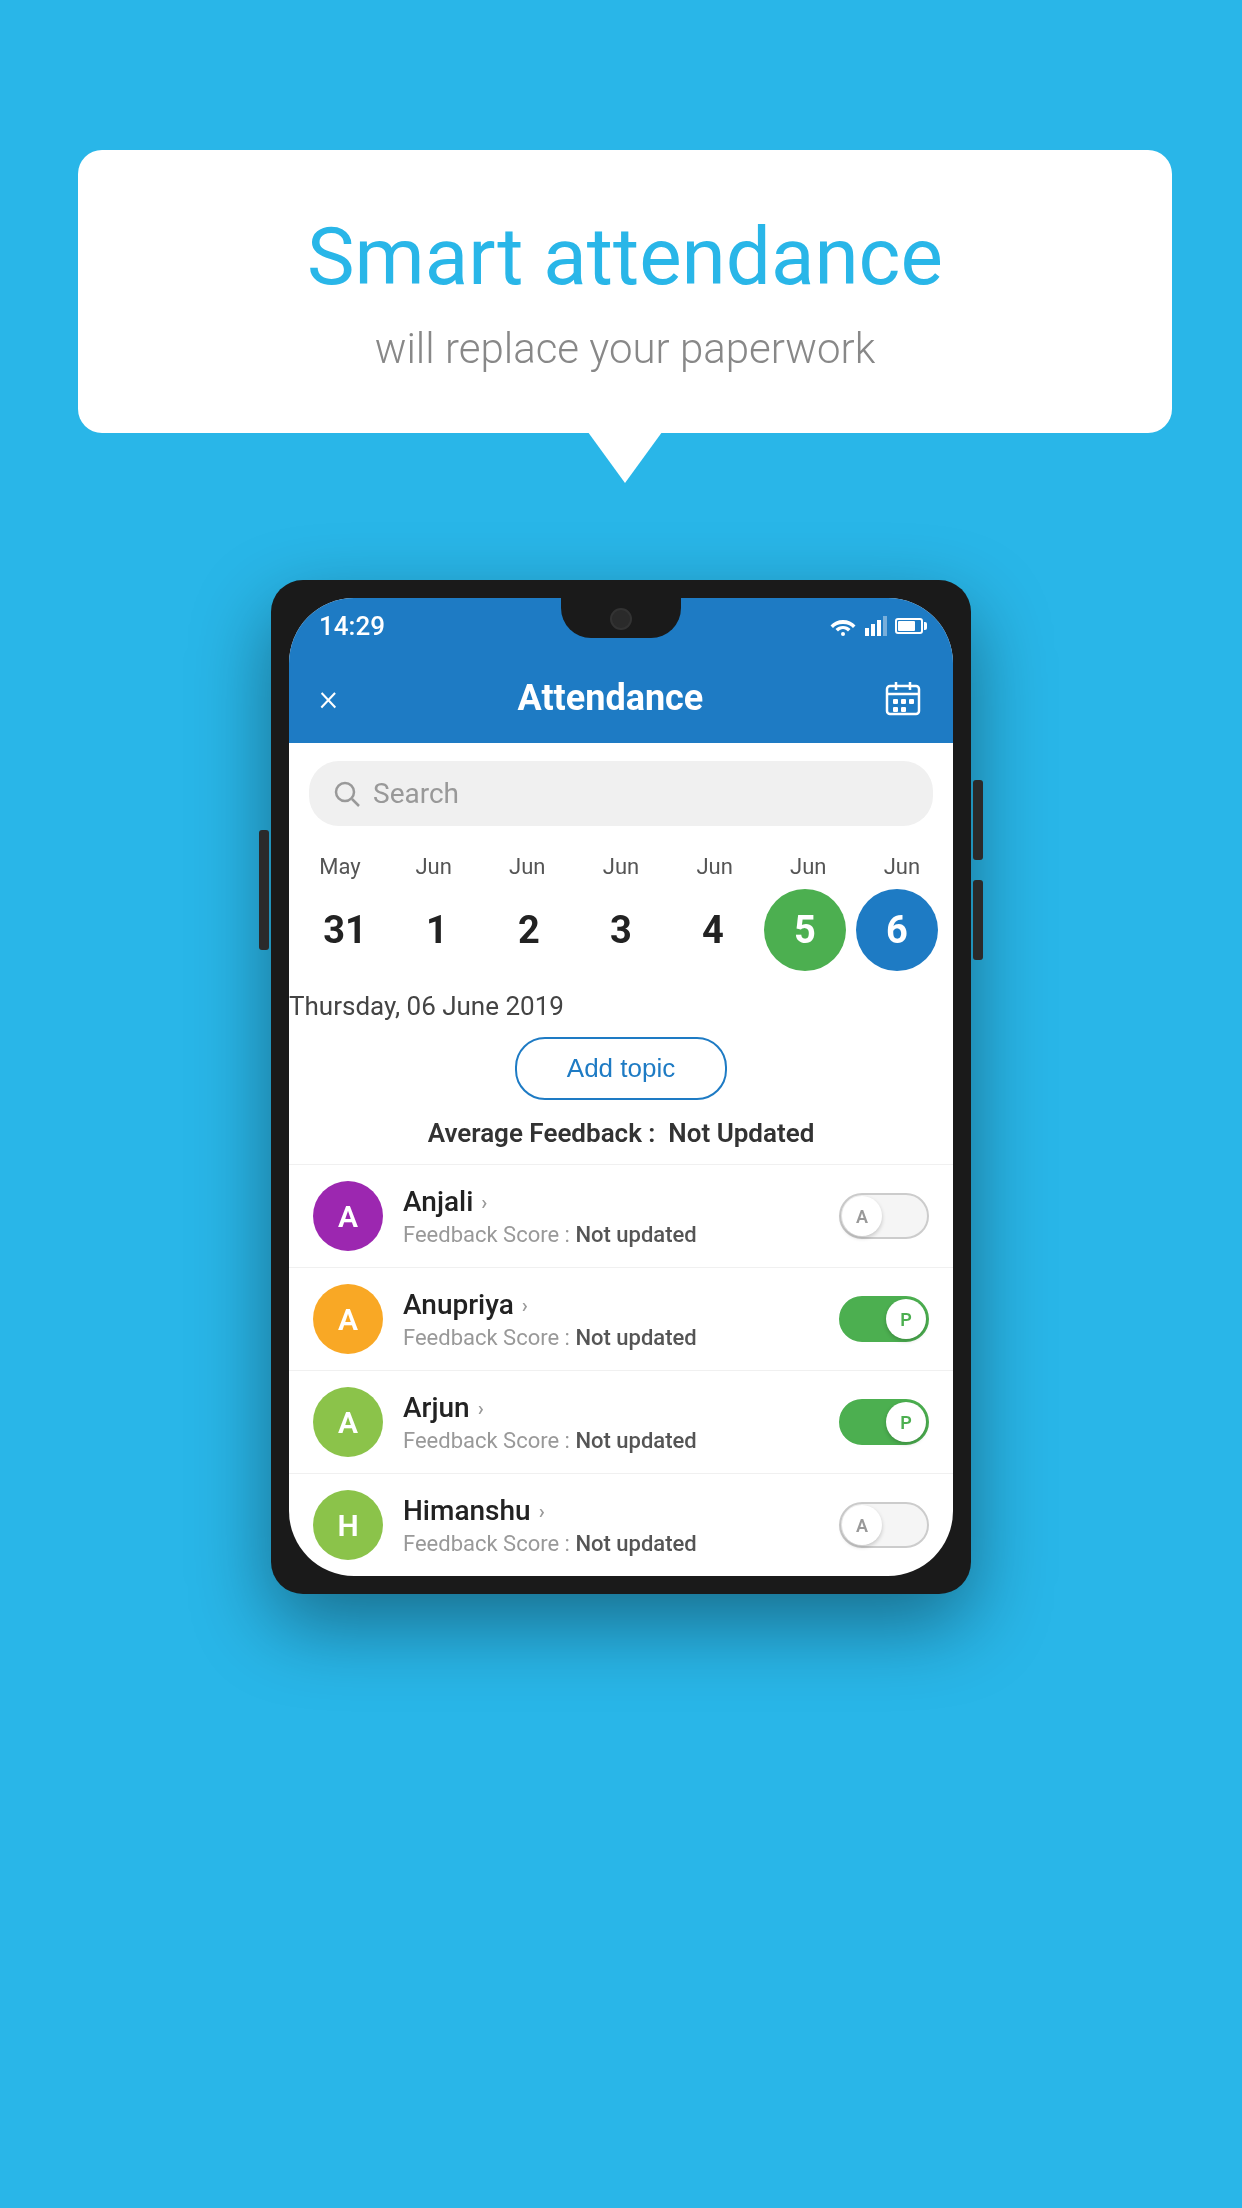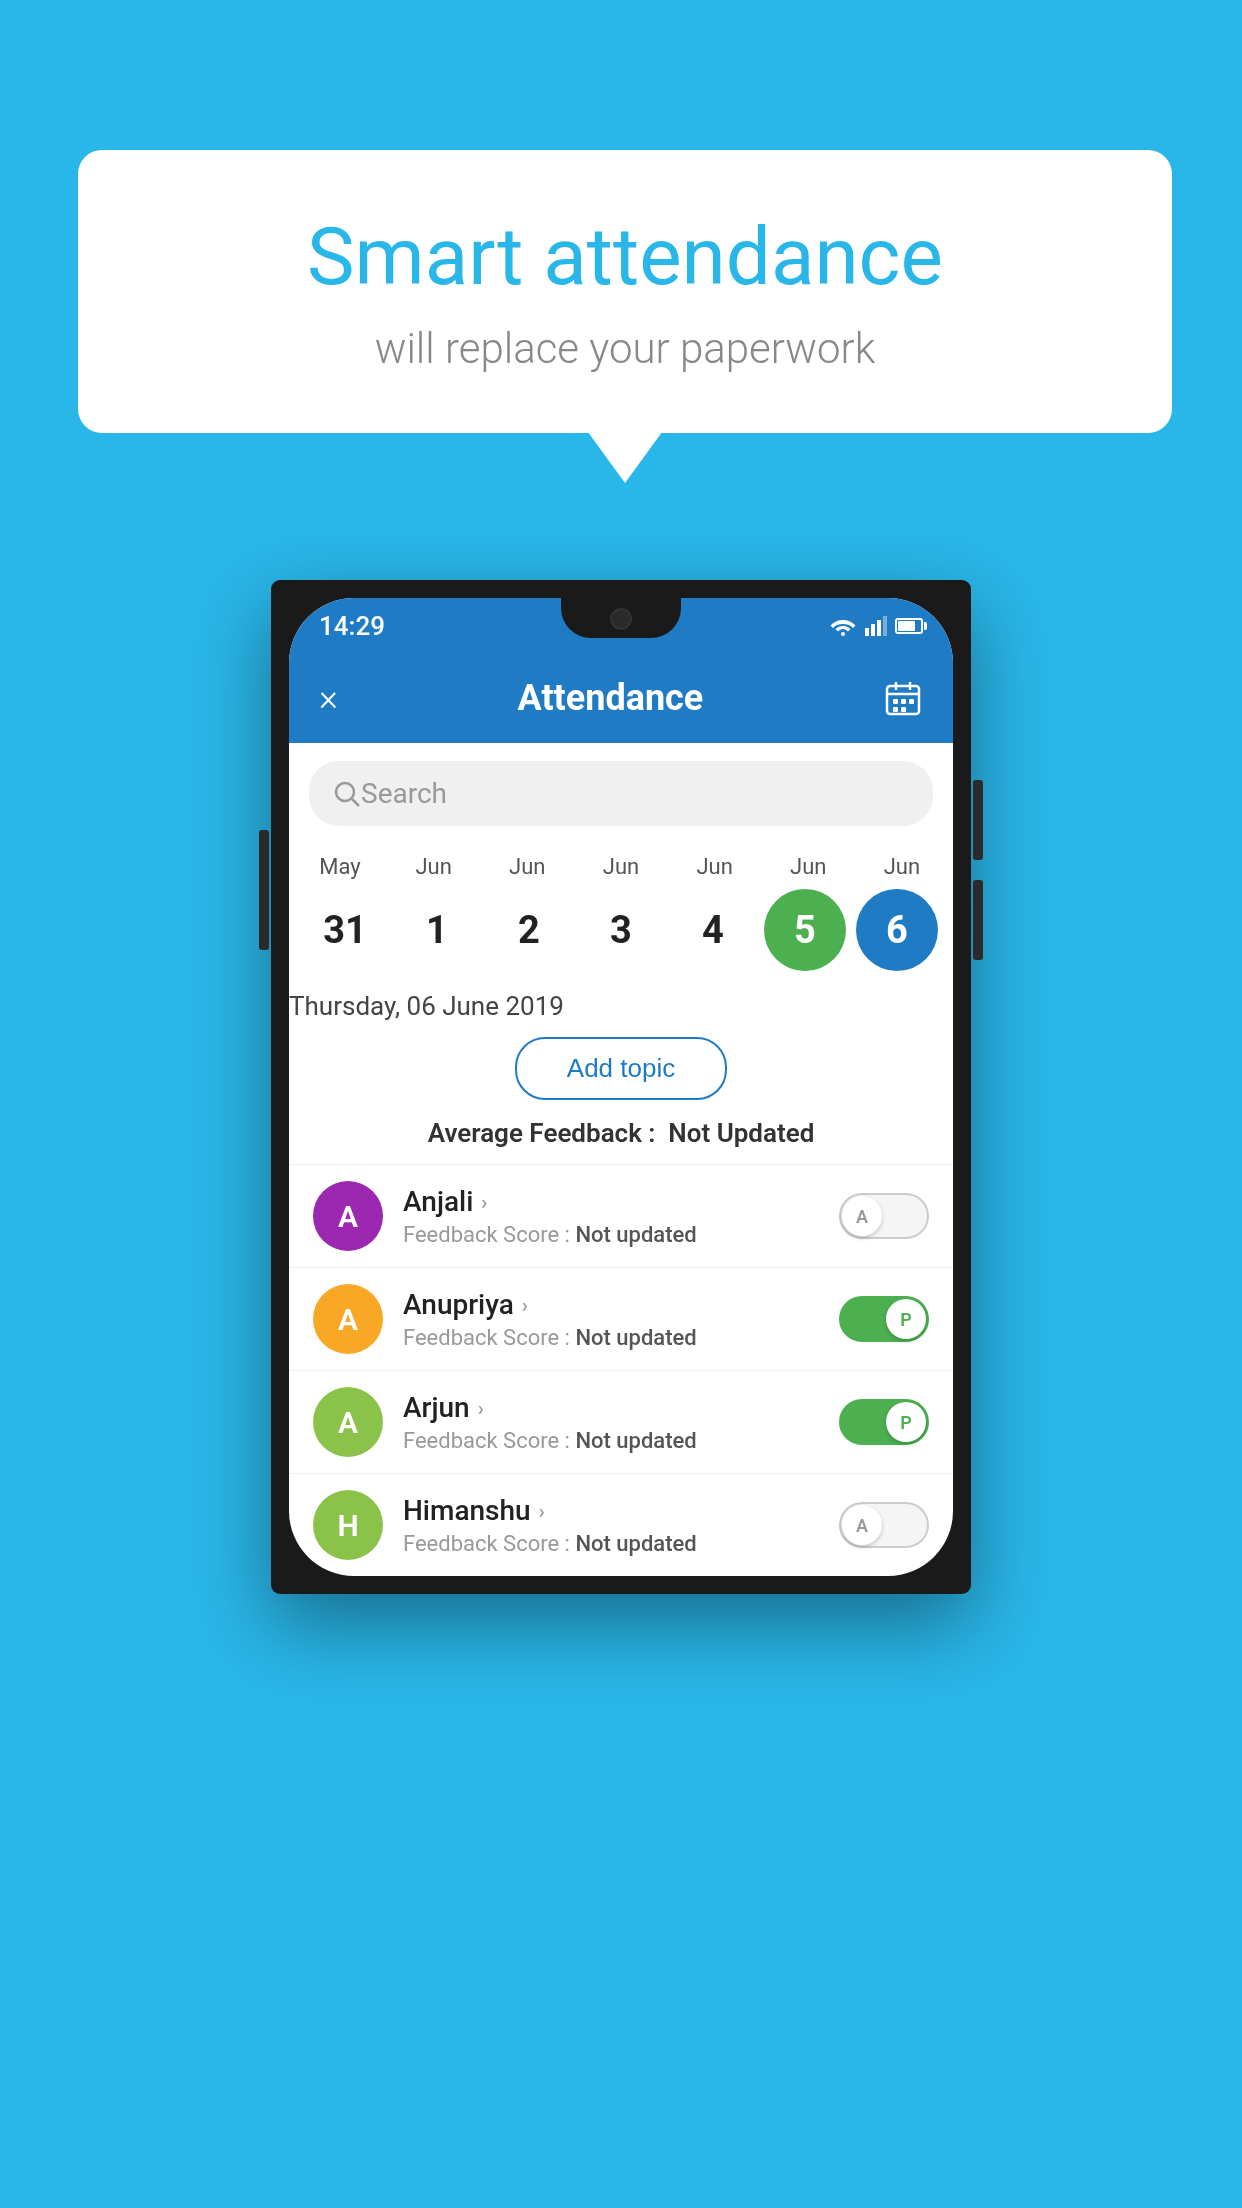--- a/index.html
+++ b/index.html
@@ -60,21 +60,21 @@
     .phone-container {
       position: absolute;
       top: 580px;
       left: 50%;
       transform: translateX(-50%);
       width: 700px;
     }
 
     .phone {
       background: #1a1a1a;
-      border-radius: 9px;
+      border-radius: 32px;
       padding: 18px;
       box-shadow: 0 30px 80px rgba(0,0,0,0.4);
       position: relative;
     }
 
     
     .phone::before {
       content: '';
       position: absolute;
       top: 18px;
@@ -195,20 +195,21 @@
     }
 
     
     .search-container {
       background: #f0f0f0;
       margin: 18px 20px;
       border-radius: 30px;
       display: flex;
       align-items: center;
       padding: 16px 24px;
+      gap: 12px;
     }
 
     .search-icon-svg {
       width: 28px;
       height: 28px;
       color: #999;
     }
 
     .search-text {
       font-size: 28px;

